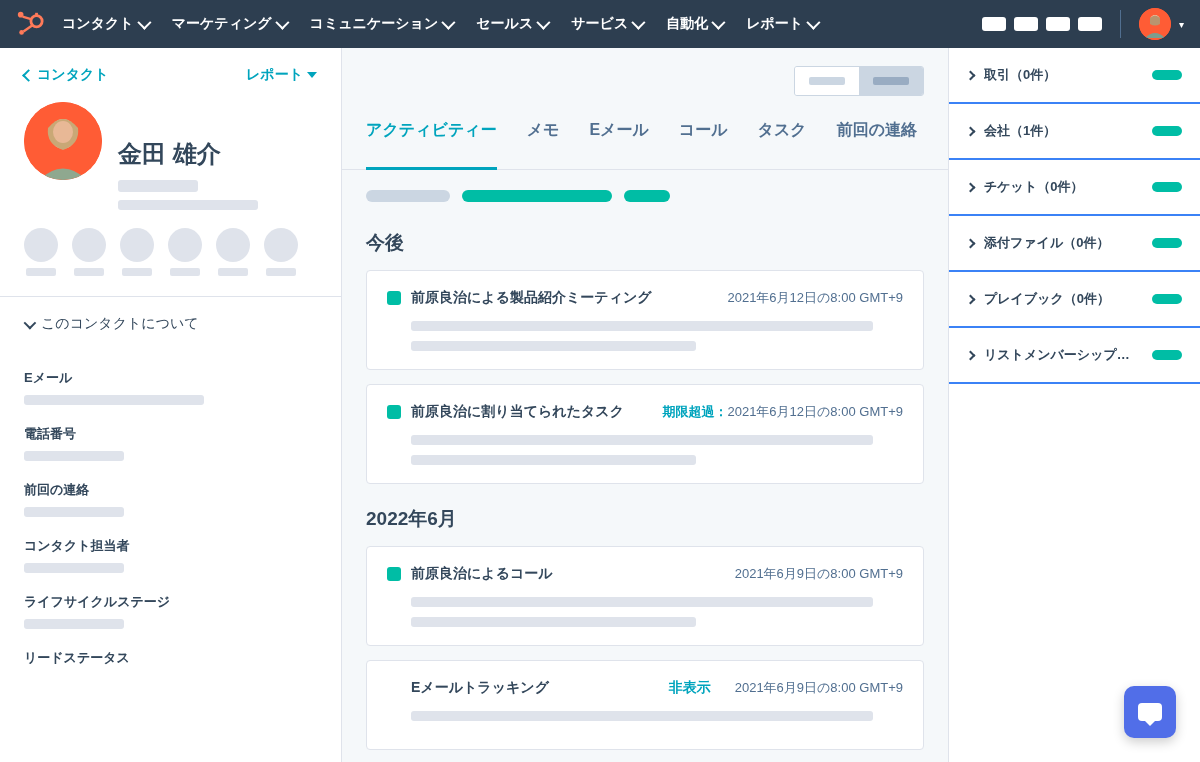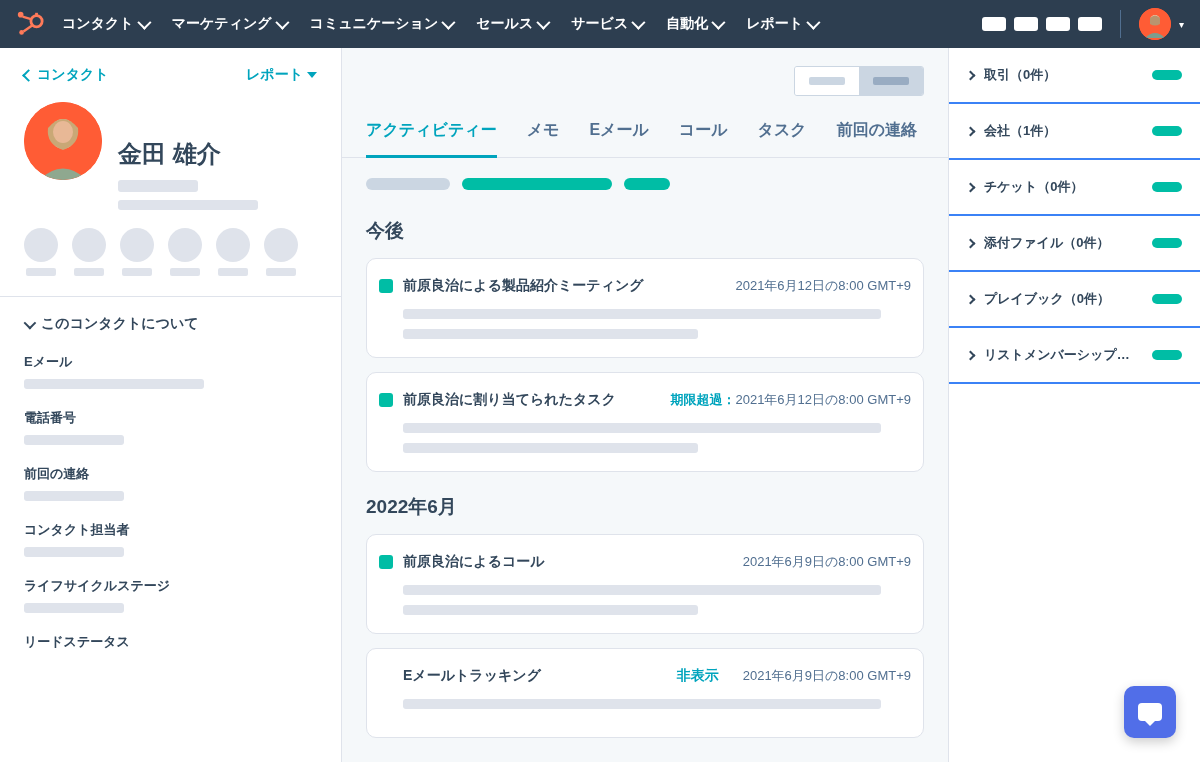--- a/index.html
+++ b/index.html
@@ -36,46 +36,46 @@
 .profile-sub2 { height: 10px; width: 140px; margin-top: 8px; }
 
 .profile-actions { padding: 0 24px 20px; display: flex; gap: 14px; }
 .action-circle { display: flex; flex-direction: column; align-items: center; gap: 6px; }
 .circle { width: 34px; height: 34px; border-radius: 50%; background: #dfe3eb; }
 .action-label { width: 30px; height: 8px; border-radius: 2px; }
 
 .divider-h { height: 1px; background: #dfe3eb; margin: 0 0 18px; }
 
 .about-section { padding: 0 24px 20px; }
-.about-header { font-weight: 700; color: #33475b; display: flex; align-items: center; gap: 8px; cursor: pointer; margin-bottom: 20px; }
+.about-header { font-weight: 400; color: #33475b; display: flex; align-items: center; gap: 8px; cursor: pointer; margin-bottom: 36px; }
 .about-header::before { content: ""; width: 7px; height: 7px; border-right: 2px solid #33475b; border-bottom: 2px solid #33475b; transform: rotate(45deg) translateY(-2px); }
 .field-group { margin-bottom: 20px; }
 .field-label { font-weight: 600; font-size: 13px; margin-bottom: 8px; }
 .field-val { height: 10px; }
 
 .center-panel { flex: 1; background: #f5f8fa; overflow-y: auto; }
 .center-header { display: flex; justify-content: flex-end; padding: 18px 24px 0; }
 .toggle-group { display: flex; border: 1px solid #cbd6e2; border-radius: 3px; overflow: hidden; }
 .toggle-btn { width: 64px; height: 28px; display: flex; align-items: center; justify-content: center; background: #fff; }
 .toggle-btn.active { background: #cbd6e2; }
 .toggle-inner { height: 8px; width: 36px; background: #cbd6e2; border-radius: 2px; }
 .toggle-btn.active .toggle-inner { background: #99acc2; }
 
 .tabs { display: flex; gap: 30px; padding: 24px 24px 0; border-bottom: 1px solid #dfe3eb; }
-.tab { padding-bottom: 14px; font-weight: 600; font-size: 16px; color: #516f90; cursor: pointer; }
+.tab { padding-bottom: 26px; font-weight: 600; font-size: 16px; color: #516f90; cursor: pointer; }
 .tab.active { color: #00a4bd; border-bottom: 3px solid #00a4bd; margin-bottom: -1px; }
 
 .filter-row { padding: 20px 24px; display: flex; gap: 12px; }
 .pill-skel { height: 12px; border-radius: 6px; }
 .pill-gray { background: #cbd6e2; }
 .pill-teal { background: #00bda5; }
 
 .section-title { font-weight: 600; font-size: 19px; padding: 8px 24px 14px; }
 
-.card { background: #fff; border: 1px solid #dfe3eb; border-radius: 10px; margin: 0 24px 14px; padding: 18px 12px; }
+.card { background: #fff; border: 1px solid #dfe3eb; border-radius: 4px; margin: 0 24px 14px; padding: 18px 20px; }
 .card-head { display: flex; align-items: center; gap: 10px; }
 .card-check { width: 14px; height: 14px; border-radius: 3px; background: #00bda5; flex-shrink: 0; }
 .card-title { font-weight: 600; flex: 1; }
 .card-meta { font-size: 13px; color: #516f90; }
 .card-meta .overdue { color: #00a4bd; font-weight: 600; }
 .card-hide { color: #00a4bd; font-weight: 600; margin-right: 14px; }
 .card-body { margin-top: 14px; padding-left: 24px; }
 .card-line1 { height: 10px; width: 94%; margin-bottom: 10px; }
 .card-line2 { height: 10px; width: 58%; }
 

